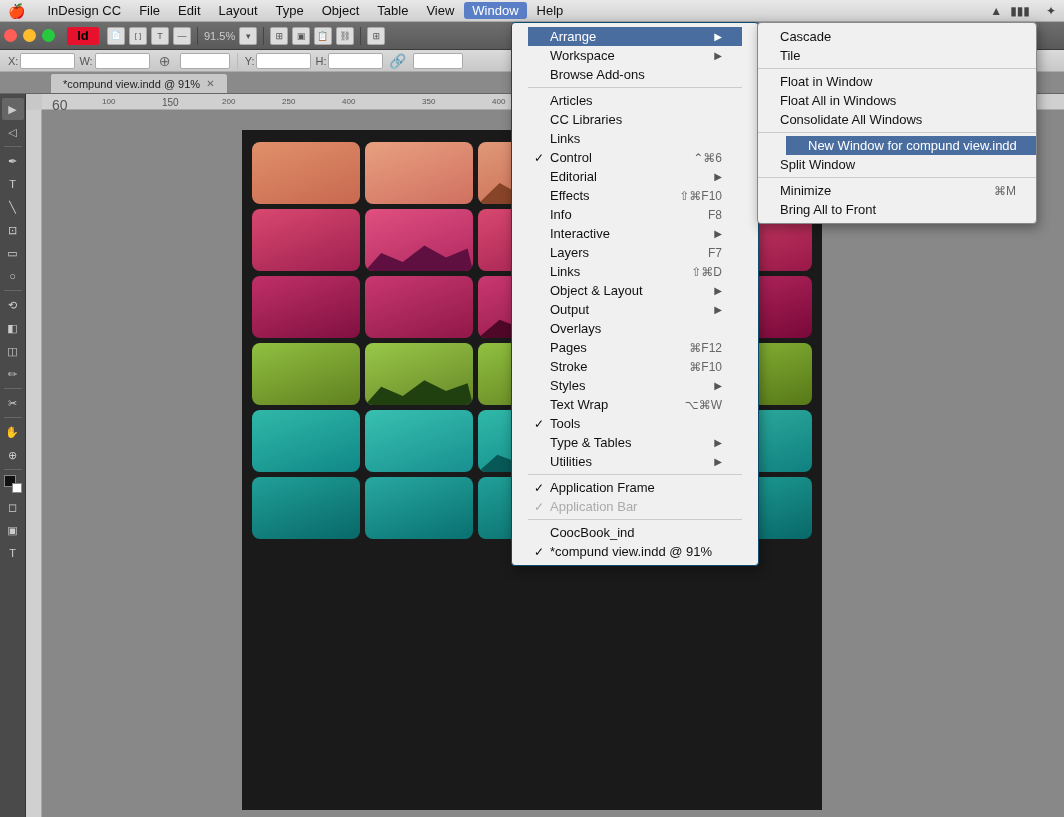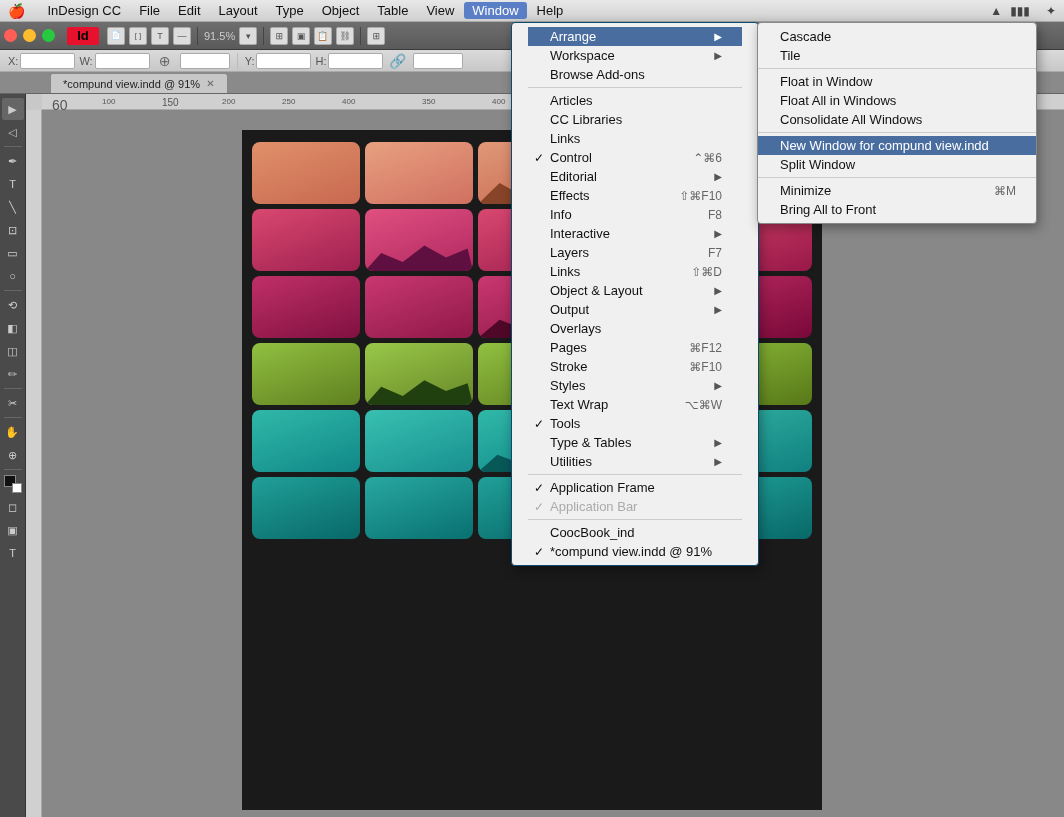--- a/index.html
+++ b/index.html
@@ -252,20 +252,21 @@
       font-size: 10px;
       color: #555;
     }
     .menu-item:hover .menu-arrow,
     .menu-item.highlighted .menu-arrow { color: white; }
 
     
     .menu-item.new-window-highlight {
       background: #4a6da0;
       color: white;
+      margin-left: 28px;
     }
 
     
     #toolbar2 {
       height: 22px;
       background: linear-gradient(to bottom, #dadada, #c8c8c8);
       border-bottom: 1px solid #aaa;
       display: flex;
       align-items: center;
       padding: 0 8px;

